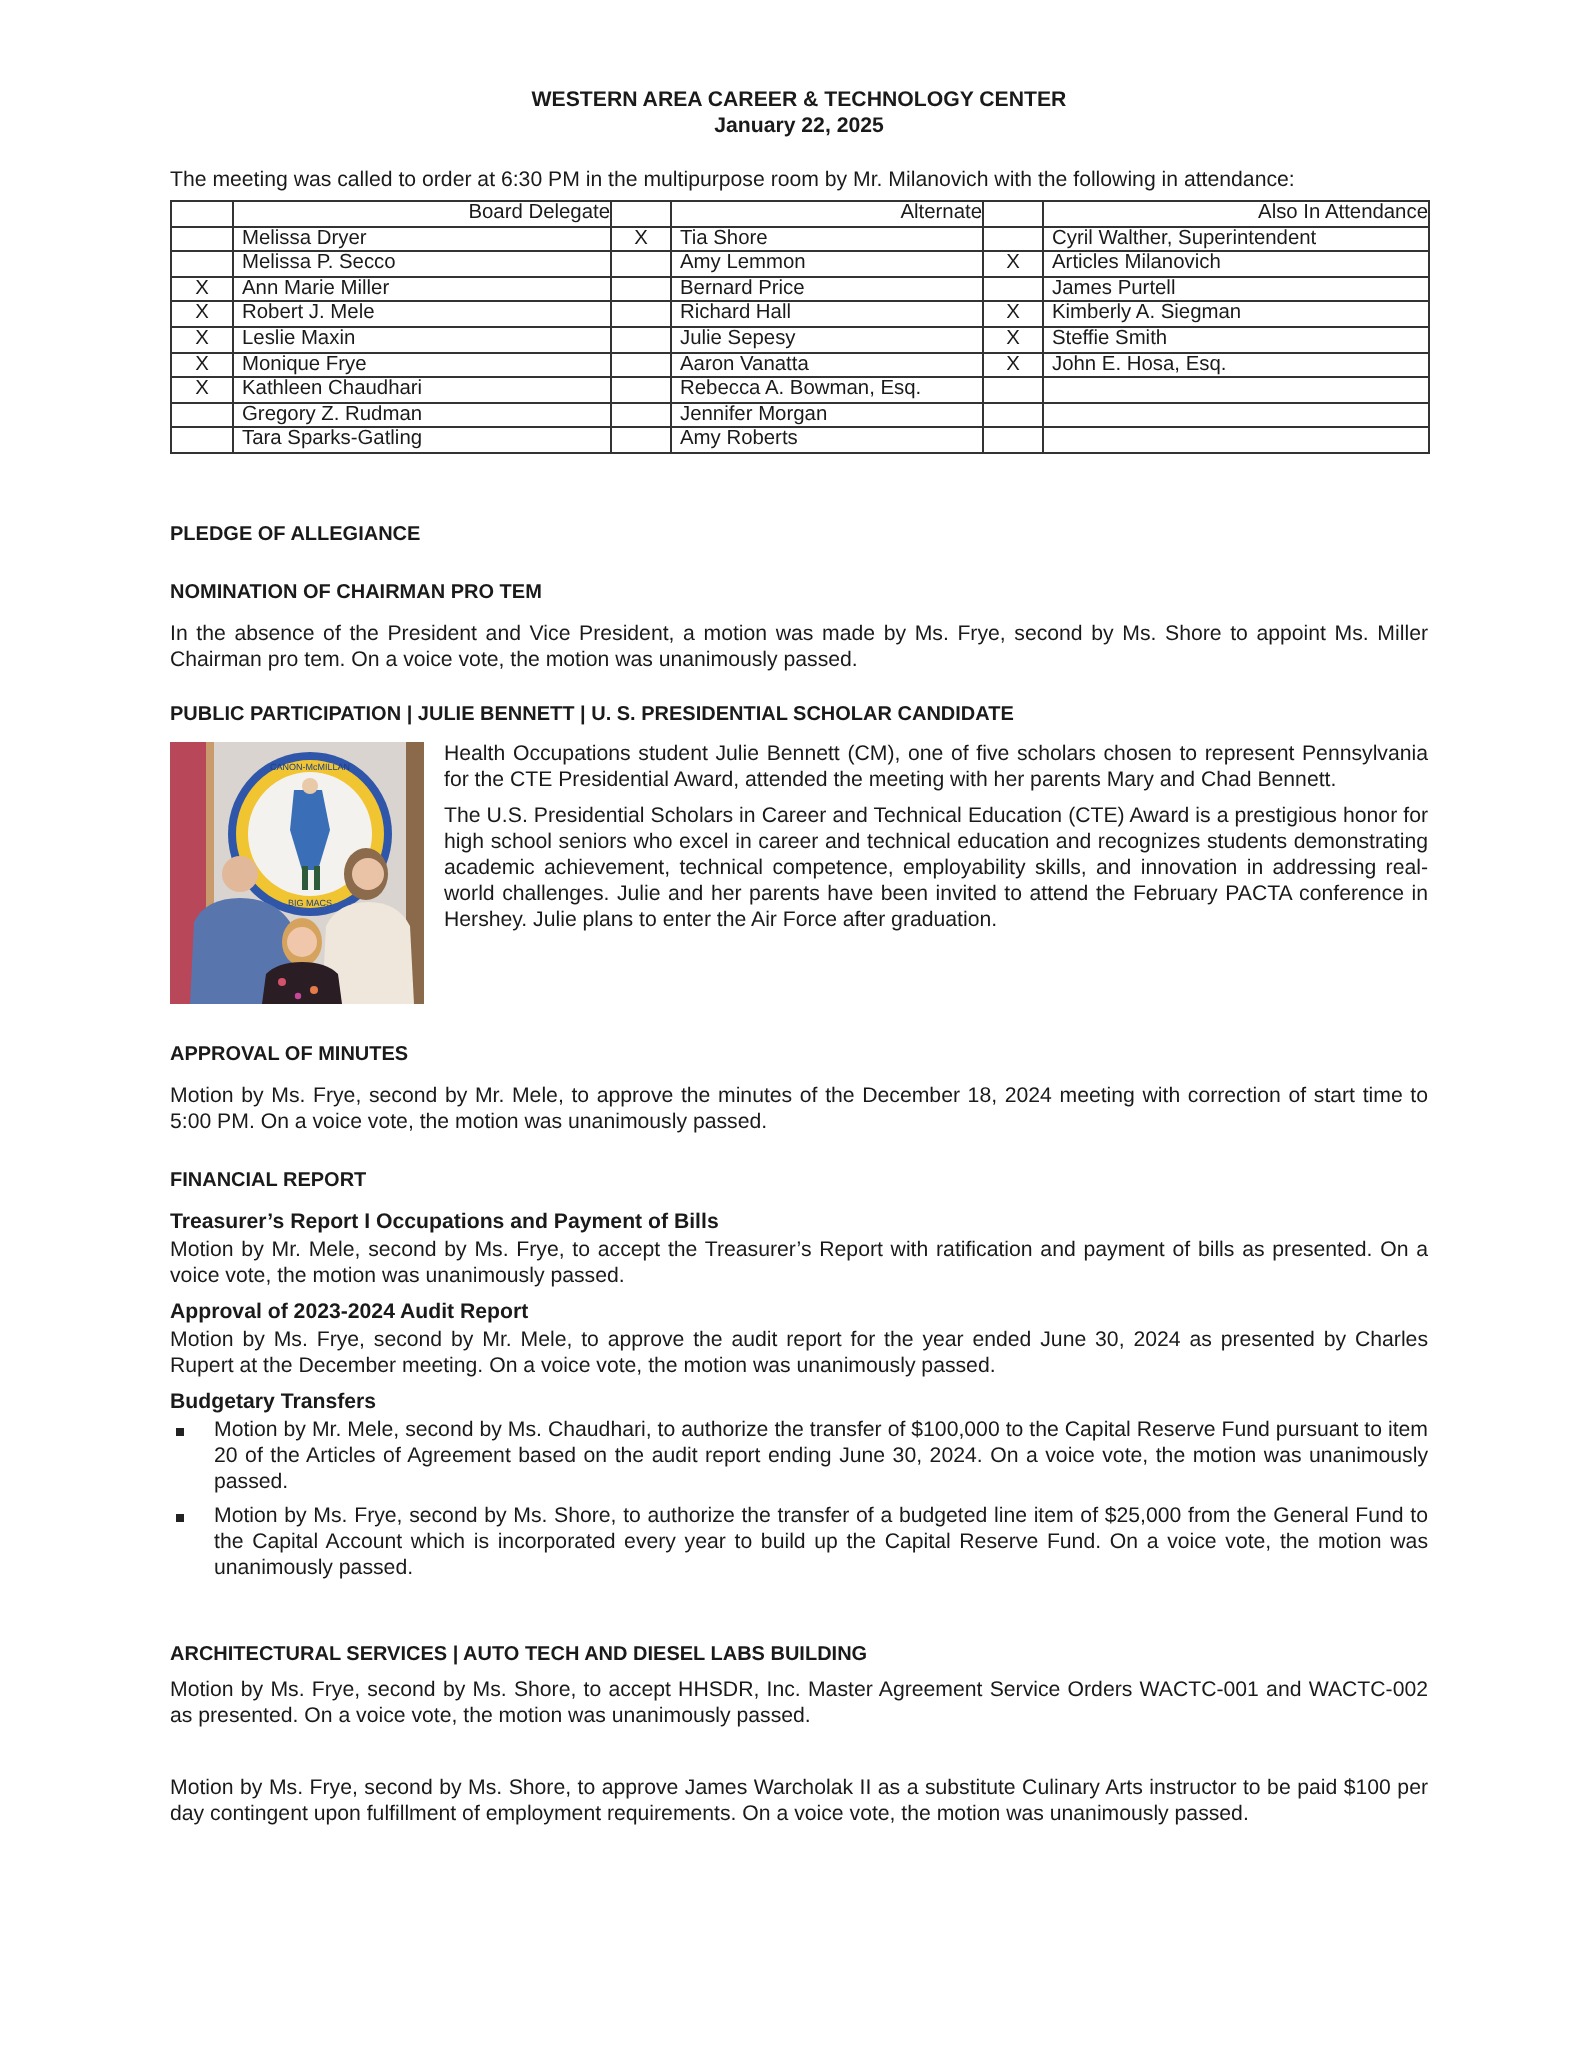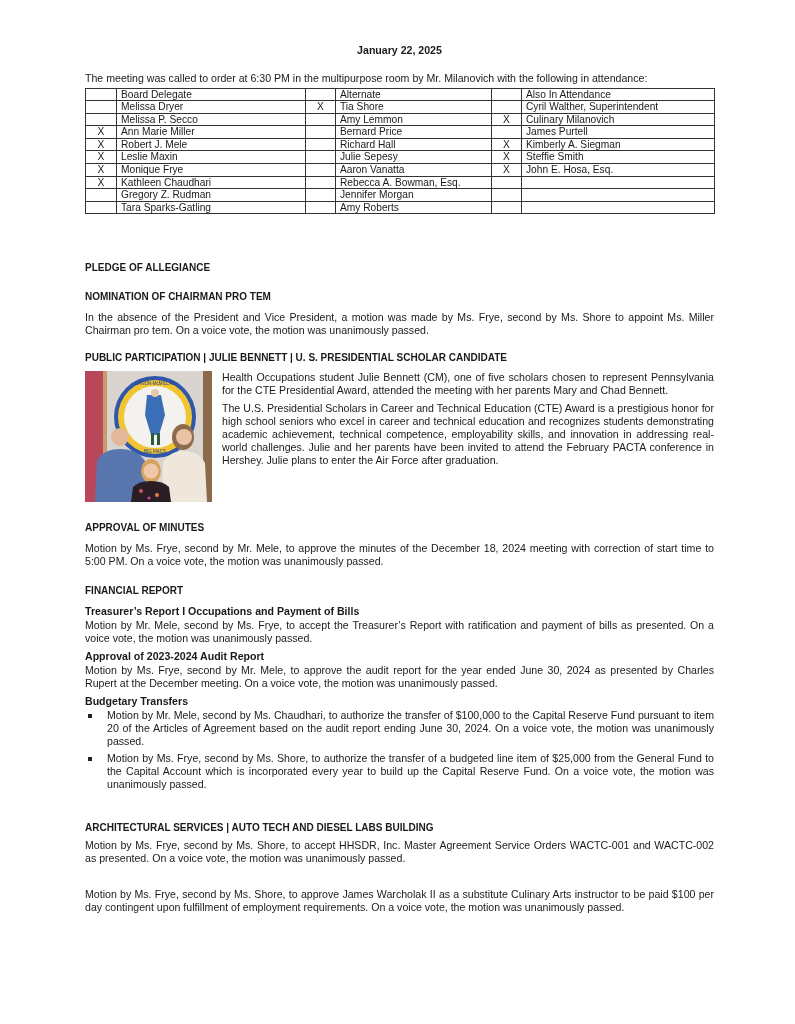--- a/index.html
+++ b/index.html
@@ -12,39 +12,40 @@
     .header { text-align: center; font-weight: bold; font-size: 10.6px; line-height: 12.5px; }
     .intro { margin-top: 15px; font-size: 10.6px; line-height: 13px; white-space: nowrap; }
     table.att {
       margin-top: 3px; border-collapse: collapse; width: 629px; table-layout: fixed;
       font-size: 10.2px; line-height: 11.6px;
     }
     table.att td {
       border: 1px solid #333; padding: 0 0 0 4px; height: 11.6px; white-space: nowrap; overflow: hidden;
     }
     table.att td.x { text-align: center; padding: 0; }
-    table.att td.hdr { text-align: left; }
+    table.att td.hdr { text-align: right; }
     h2 { font-size: 10px; font-weight: bold; margin: 0; line-height: 13px; }
     h3 { font-size: 10.6px; font-weight: bold; margin: 0; line-height: 13px; }
     p { margin: 0; text-align: justify; }
     .sec { position: absolute; left: 85px; width: 629px; }
     .photo {
       position: absolute; left: 0; top: 0; width: 127px; height: 131px; overflow: hidden;
       background: #c7c2bd;
     }
     .bennett-text { position: absolute; left: 137px; top: 0; width: 492px; }
     ul.bul { list-style: none; margin: 0; padding: 0; }
     ul.bul li { position: relative; padding-left: 22px; text-align: justify; margin-bottom: 4px; }
     ul.bul li .b { position: absolute; left: 3px; top: 5px; width: 4px; height: 4px; background: #222; }
   </style>
 </head>
 <body>
 
 <div class="page">
   <div class="header">
+    <div>WESTERN AREA CAREER &amp; TECHNOLOGY CENTER</div>
     <div>January 22, 2025</div>
   </div>
   <div class="intro">The meeting was called to order at 6:30 PM in the multipurpose room by Mr. Milanovich with the following in attendance:</div>
 
   <table class="att">
     <colgroup>
       <col style="width:31px">
         <col style="width:189px">
         <col style="width:30px">
         <col style="width:156px">
@@ -67,21 +68,21 @@
           <td>Tia Shore</td>
           <td class="x"></td>
           <td>Cyril Walther, Superintendent</td>
         </tr>
       <tr>
           <td class="x"></td>
           <td>Melissa P. Secco</td>
           <td class="x"></td>
           <td>Amy Lemmon</td>
           <td class="x">X</td>
-          <td>Culinary Milanovich</td>
+          <td>Articles Milanovich</td>
         </tr>
       <tr>
           <td class="x">X</td>
           <td>Ann Marie Miller</td>
           <td class="x"></td>
           <td>Bernard Price</td>
           <td class="x"></td>
           <td>James Purtell</td>
         </tr>
       <tr>

